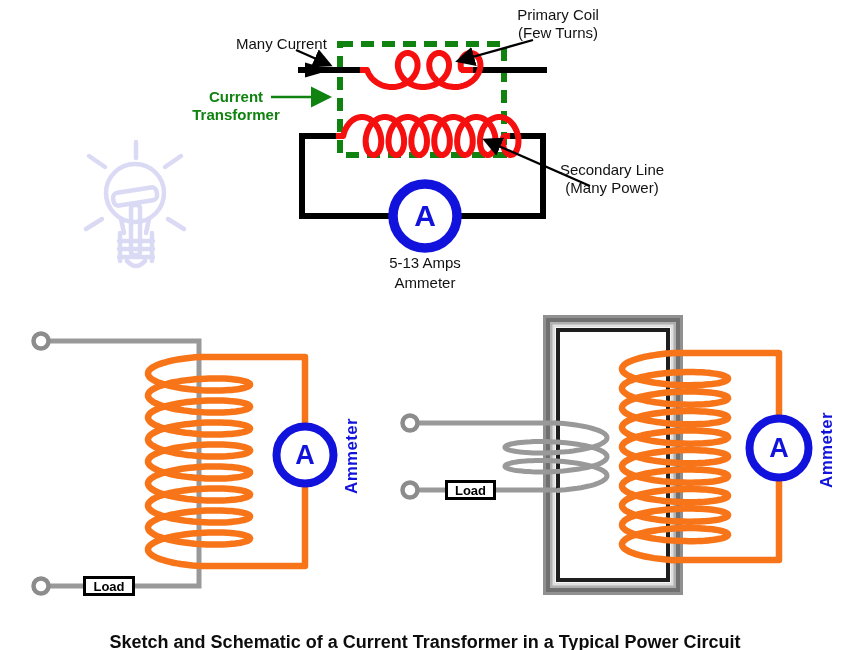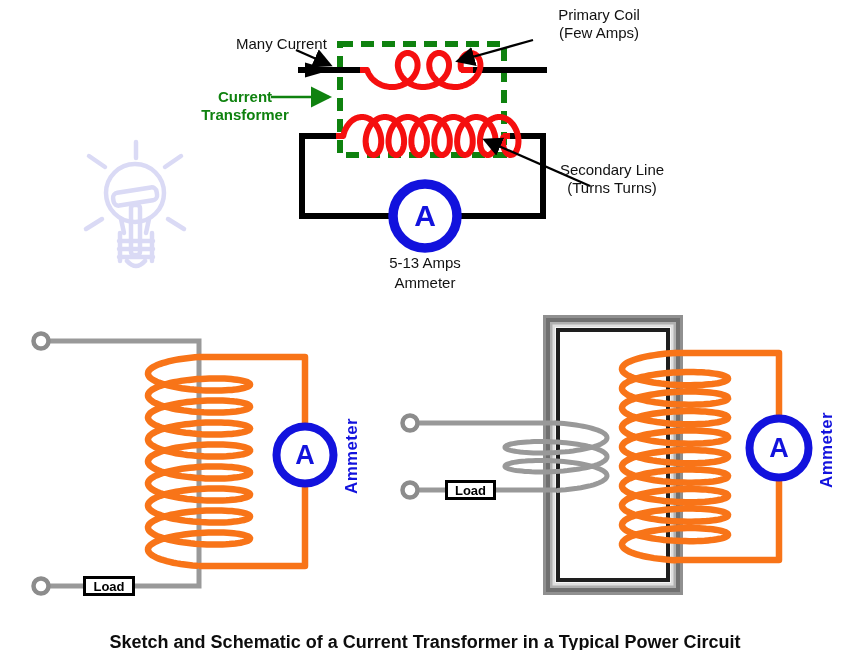--- a/index.html
+++ b/index.html
@@ -101,33 +101,33 @@
       <path id="coil-right" class="orange" stroke-width="6.5" fill="none" stroke-linecap="round" d="M675.0,353.0L670.8,353.3L666.6,353.6L662.4,354.1L658.3,354.6L654.4,355.1L650.5,355.7L646.8,356.4L643.3,357.2L640.1,358.0L637.0,358.8L634.2,359.7L631.6,360.7L629.3,361.7L627.3,362.7L625.6,363.7L624.2,364.8L623.2,365.9L622.5,367.0L622.1,368.2L622.0,369.3L622.3,370.4L622.9,371.5L623.9,372.6L625.2,373.7L626.8,374.8L628.7,375.8L630.9,376.8L633.4,377.8L636.2,378.7L639.2,379.6L642.4,380.4L645.9,381.1L649.5,381.8L653.3,382.5L657.2,383.1L661.3,383.6L665.4,384.0L669.6,384.4L673.9,384.7L678.1,384.9L682.3,385.1L686.5,385.2L690.6,385.2L694.6,385.1L698.5,385.0L702.2,384.9L705.7,384.6L709.1,384.3L712.2,384.0L715.1,383.6L717.8,383.2L720.1,382.7L722.2,382.2L724.0,381.6L725.4,381.0L726.6,380.4L727.4,379.8L727.9,379.2L728.0,378.6L727.8,377.9L727.3,377.3L726.4,376.7L725.2,376.1L723.7,375.5L721.8,375.0L719.7,374.5L717.3,374.0L714.6,373.6L711.6,373.2L708.5,372.8L705.1,372.6L701.5,372.3L697.7,372.2L693.8,372.1L689.8,372.1L685.7,372.1L681.5,372.2L677.3,372.4L673.0,372.6L668.8,372.9L664.6,373.3L660.5,373.8L656.5,374.3L652.6,374.9L648.8,375.5L645.2,376.3L641.8,377.0L638.6,377.9L635.6,378.7L632.9,379.7L630.5,380.6L628.3,381.6L626.5,382.7L624.9,383.7L623.7,384.8L622.8,385.9L622.2,387.1L622.0,388.2L622.1,389.3L622.6,390.4L623.3,391.5L624.5,392.6L625.9,393.7L627.7,394.8L629.7,395.8L632.1,396.8L634.7,397.7L637.5,398.6L640.7,399.4L644.0,400.2L647.5,401.0L651.2,401.6L655.1,402.3L659.1,402.8L663.2,403.3L667.4,403.7L671.6,404.0L675.8,404.3L680.0,404.5L684.2,404.6L688.4,404.7L692.4,404.7L696.4,404.6L700.2,404.5L703.8,404.3L707.3,404.0L710.5,403.7L713.6,403.3L716.4,402.9L718.9,402.4L721.1,401.9L723.1,401.4L724.7,400.9L726.0,400.3L727.0,399.7L727.6,399.0L728.0,398.4L727.9,397.8L727.6,397.1L726.9,396.5L725.9,395.9L724.5,395.3L722.9,394.8L720.9,394.2L718.6,393.7L716.1,393.3L713.3,392.9L710.2,392.5L706.9,392.2L703.4,392.0L699.8,391.8L695.9,391.6L692.0,391.6L687.9,391.6L683.8,391.6L679.6,391.8L675.3,392.0L671.1,392.3L666.9,392.6L662.7,393.0L658.6,393.5L654.7,394.1L650.8,394.7L647.1,395.4L643.6,396.1L640.3,396.9L637.2,397.7L634.4,398.6L631.8,399.6L629.5,400.6L627.4,401.6L625.7,402.7L624.3,403.7L623.2,404.8L622.5,405.9L622.1,407.1L622.0,408.2L622.3,409.3L622.9,410.4L623.8,411.5L625.1,412.6L626.7,413.7L628.6,414.7L630.7,415.7L633.2,416.7L636.0,417.6L639.0,418.5L642.2,419.3L645.6,420.1L649.2,420.8L653.0,421.4L656.9,422.0L661.0,422.5L665.1,423.0L669.3,423.4L673.5,423.7L677.8,423.9L682.0,424.1L686.2,424.2L690.3,424.2L694.3,424.2L698.2,424.0L701.9,423.9L705.5,423.7L708.8,423.4L712.0,423.0L714.9,422.6L717.6,422.2L719.9,421.7L722.0,421.2L723.8,420.7L725.3,420.1L726.5,419.5L727.3,418.9L727.8,418.2L728.0,417.6L727.8,417.0L727.3,416.4L726.5,415.7L725.3,415.1L723.8,414.6L722.0,414.0L719.9,413.5L717.5,413.0L714.8,412.6L711.9,412.2L708.7,411.9L705.3,411.6L701.8,411.4L698.0,411.2L694.1,411.1L690.1,411.1L686.0,411.1L681.8,411.2L677.6,411.4L673.4,411.6L669.2,411.9L665.0,412.3L660.8,412.7L656.8,413.3L652.9,413.8L649.1,414.5L645.5,415.2L642.1,416.0L638.9,416.8L635.9,417.7L633.1,418.6L630.7,419.5L628.5,420.5L626.6,421.6L625.0,422.6L623.8,423.7L622.9,424.8L622.3,426.0L622.0,427.1L622.1,428.2L622.5,429.3L623.3,430.5L624.4,431.6L625.8,432.6L627.5,433.7L629.5,434.7L631.9,435.7L634.5,436.6L637.3,437.5L640.4,438.4L643.7,439.2L647.2,439.9L650.9,440.6L654.8,441.2L658.8,441.8L662.9,442.2L667.0,442.7L671.2,443.0L675.5,443.3L679.7,443.5L683.9,443.6L688.1,443.7L692.1,443.7L696.1,443.6L699.9,443.5L703.5,443.3L707.0,443.0L710.3,442.7L713.3,442.4L716.1,441.9L718.7,441.5L720.9,441.0L722.9,440.5L724.6,439.9L725.9,439.3L726.9,438.7L727.6,438.1L728.0,437.5L728.0,436.8L727.6,436.2L727.0,435.6L726.0,435.0L724.6,434.4L723.0,433.8L721.0,433.3L718.8,432.8L716.3,432.3L713.5,431.9L710.5,431.5L707.2,431.2L703.7,431.0L700.1,430.8L696.3,430.6L692.3,430.6L688.3,430.6L684.1,430.6L679.9,430.8L675.7,431.0L671.4,431.2L667.2,431.6L663.1,432.0L659.0,432.5L655.0,433.0L651.1,433.6L647.4,434.3L643.9,435.0L640.6,435.8L637.5,436.7L634.6,437.6L632.0,438.5L629.6,439.5L627.6,440.5L625.9,441.6L624.4,442.6L623.3,443.7L622.5,444.9L622.1,446.0L622.0,447.1L622.2,448.2L622.8,449.4L623.7,450.5L625.0,451.6L626.5,452.6L628.4,453.7L630.6,454.7L633.0,455.6L635.7,456.5L638.7,457.4L641.9,458.2L645.3,459.0L648.9,459.7L652.7,460.4L656.6,461.0L660.6,461.5L664.8,461.9L669.0,462.3L673.2,462.6L677.4,462.9L681.6,463.1L685.8,463.2L689.9,463.2L694.0,463.2L697.8,463.1L701.6,462.9L705.2,462.7L708.6,462.4L711.7,462.1L714.7,461.7L717.3,461.2L719.8,460.8L721.9,460.2L723.7,459.7L725.2,459.1L726.4,458.5L727.3,457.9L727.8,457.3L728.0,456.7L727.9,456.0L727.4,455.4L726.5,454.8L725.4,454.2L723.9,453.6L722.1,453.1L720.0,452.6L717.7,452.1L715.0,451.6L712.1,451.2L709.0,450.9L705.6,450.6L702.1,450.4L698.3,450.2L694.5,450.1L690.5,450.1L686.4,450.1L682.2,450.2L678.0,450.3L673.7,450.6L669.5,450.9L665.3,451.3L661.2,451.7L657.1,452.2L653.2,452.8L649.4,453.4L645.8,454.1L642.3,454.9L639.1,455.7L636.1,456.6L633.3,457.5L630.9,458.5L628.7,459.5L626.8,460.5L625.2,461.6L623.9,462.6L622.9,463.8L622.3,464.9L622.0,466.0L622.1,467.1L622.5,468.3L623.2,469.4L624.3,470.5L625.6,471.5L627.4,472.6L629.4,473.6L631.7,474.6L634.2,475.6L637.1,476.5L640.2,477.3L643.5,478.1L647.0,478.9L650.6,479.5L654.5,480.2L658.5,480.7L662.5,481.2L666.7,481.6L670.9,482.0L675.1,482.3L679.4,482.5L683.6,482.6L687.7,482.7L691.8,482.7L695.8,482.6L699.6,482.5L703.3,482.3L706.8,482.1L710.0,481.7L713.1,481.4L715.9,481.0L718.5,480.5L720.8,480.0L722.8,479.5L724.4,478.9L725.8,478.4L726.9,477.8L727.6,477.1L727.9,476.5L728.0,475.9L727.7,475.2L727.0,474.6L726.1,474.0L724.8,473.4L723.1,472.9L721.2,472.3L719.0,471.8L716.5,471.4L713.7,470.9L710.7,470.6L707.5,470.3L704.0,470.0L700.4,469.8L696.6,469.7L692.6,469.6L688.6,469.6L684.4,469.6L680.2,469.7L676.0,469.9L671.8,470.2L667.6,470.5L663.4,471.0L659.3,471.4L655.3,472.0L651.4,472.6L647.7,473.2L644.2,474.0L640.8,474.8L637.7,475.6L634.8,476.5L632.2,477.4L629.8,478.4L627.7,479.4L626.0,480.5L624.5,481.6L623.4,482.7L622.6,483.8L622.1,484.9L622.0,486.0L622.2,487.1L622.8,488.3L623.6,489.4L624.9,490.5L626.4,491.5L628.2,492.6L630.4,493.6L632.8,494.6L635.5,495.5L638.5,496.4L641.6,497.2L645.0,498.0L648.6,498.7L652.4,499.3L656.3,499.9L660.3,500.4L664.4,500.9L668.6,501.3L672.8,501.6L677.1,501.9L681.3,502.0L685.5,502.2L689.6,502.2L693.6,502.2L697.5,502.1L701.3,501.9L704.9,501.7L708.3,501.4L711.5,501.1L714.4,500.7L717.1,500.3L719.6,499.8L721.7,499.3L723.6,498.7L725.1,498.2L726.3,497.6L727.2,497.0L727.8,496.3L728.0,495.7L727.9,495.1L727.4,494.5L726.6,493.8L725.5,493.2L724.1,492.7L722.3,492.1L720.2,491.6L717.9,491.1L715.2,490.7L712.4,490.3L709.2,489.9L705.9,489.6L702.4,489.4L698.6,489.2L694.8,489.1L690.8,489.1L686.7,489.1L682.5,489.2L678.3,489.3L674.1,489.6L669.8,489.9L665.6,490.2L661.5,490.7L657.4,491.2L653.5,491.7L649.7,492.4L646.1,493.1L642.6,493.8L639.4,494.6L636.3,495.5L633.6,496.4L631.1,497.4L628.8,498.4L626.9,499.4L625.3,500.5L624.0,501.6L623.0,502.7L622.3,503.8L622.0,504.9L622.1,506.0L622.4,507.2L623.1,508.3L624.2,509.4L625.5,510.5L627.2,511.5L629.2,512.5L631.5,513.5L634.0,514.5L636.8,515.4L639.9,516.2L643.2,517.0L646.7,517.8L650.3,518.5L654.2,519.1L658.1,519.7L662.2,520.2L666.4,520.6L670.6,521.0L674.8,521.2L679.0,521.5L683.2,521.6L687.4,521.7L691.5,521.7L695.4,521.6L699.3,521.5L703.0,521.3L706.5,521.1L709.8,520.8L712.9,520.4L715.7,520.0L718.3,519.6L720.6,519.1L722.6,518.5L724.3,518.0L725.7,517.4L726.8,516.8L727.5,516.2L727.9,515.6L728.0,514.9L727.7,514.3L727.1,513.7L726.1,513.1L724.9,512.5L723.3,511.9L721.4,511.4L719.2,510.9L716.7,510.4L713.9,510.0L711.0,509.6L707.7,509.3L704.3,509.0L700.7,508.8L696.9,508.7L692.9,508.6L688.9,508.6L684.8,508.6L680.6,508.7L676.4,508.9L672.1,509.2L667.9,509.5L663.7,509.9L659.6,510.4L655.6,510.9L651.7,511.5L648.0,512.2L644.4,512.9L641.1,513.7L637.9,514.5L635.0,515.4L632.4,516.4L630.0,517.3L627.9,518.4L626.1,519.4L624.6,520.5L623.5,521.6L622.6,522.7L622.2,523.8L622.0,524.9L622.2,526.1L622.7,527.2L623.6,528.3L624.8,529.4L626.3,530.4L628.1,531.5L630.2,532.5L632.6,533.5L635.3,534.4L638.2,535.3L641.4,536.1L644.8,536.9L648.3,537.6L652.1,538.3L656.0,538.9L660.0,539.4L664.1,539.9L668.3,540.3L672.5,540.6L676.7,540.8L681.0,541.0L685.2,541.1L689.3,541.2L693.3,541.2L697.2,541.1L701.0,540.9L704.6,540.7L708.0,540.4L711.2,540.1L714.2,539.7L716.9,539.3L719.4,538.8L721.6,538.3L723.4,537.8L725.0,537.2L726.2,536.6L727.2,536.0L727.7,535.4L728.0,534.8L727.9,534.1L727.5,533.5L726.7,532.9L725.6,532.3L724.2,531.7L722.4,531.2L720.4,530.6L718.1,530.1L715.5,529.7L712.6,529.3L709.5,528.9L706.2,528.7L702.6,528.4L698.9,528.2L695.1,528.1L691.1,528.1L687.0,528.1L682.9,528.2L678.6,528.3L674.4,528.5L670.2,528.8L666.0,529.2L661.8,529.6L657.8,530.1L653.8,530.7L650.0,531.3L646.3,532.0L642.9,532.8L639.6,533.6L636.6,534.4L633.8,535.4L631.2,536.3L629.0,537.3L627.0,538.3L625.4,539.4L624.1,540.5L623.1,541.6L622.4,542.7L622.0,543.8L622.0,544.9L622.4,546.1L623.1,547.2L624.1,548.3L625.4,549.4L627.1,550.4L629.0,551.5L631.3,552.5L633.8,553.4L636.6,554.3L639.6,555.2L642.9,556.0L646.4,556.7L650.0,557.4L653.9,558.1L657.8,558.6L661.9,559.1L666.0,559.6L670.2,559.9L674.5,560.2"></path>
       <path d="M675,353 H779 V560 H675" class="orange" stroke-width="6.5" fill="none" stroke-linejoin="round"></path>
       <circle cx="779" cy="448" r="29.5" fill="#fff" class="blue-ring" stroke-width="8"></circle>
       <circle cx="410" cy="423" r="7.5" fill="#fff" stroke="#8c8c8c" stroke-width="4.5"></circle>
       <circle cx="410" cy="490" r="7.5" fill="#fff" stroke="#8c8c8c" stroke-width="4.5"></circle>
     </g>
   </svg>
 
   <div class="lbl" style="left:236px;top:35px">Many Current</div>
 
-  <div class="lbl ctr" style="left:545px;top:6px;width:108px">
+  <div class="lbl ctr" style="left:504px;top:6px;width:108px">
     <div>Primary Coil</div>
-    <div>(Few Amps)</div>
+    <div>(Few Turns)</div>
   </div>
 
-  <div class="lbl ctr green-text" style="left:192px;top:88px;width:106px">
+  <div class="lbl ctr green-text" style="left:183px;top:88px;width:106px">
     <div>Current</div>
     <div>Transformer</div>
   </div>
 
   <div class="lbl ctr" style="left:554px;top:161px;width:116px">
     <div>Secondary Line</div>
-    <div>(Turns Turns)</div>
+    <div>(Many Power)</div>
   </div>
 
   <div class="asym" style="left:395px;top:199px;width:60px;height:34px;font-size:30px">A</div>
 
   <div class="lbl ctr" style="left:370px;top:254px;width:110px">5-13 Amps</div>
   <div class="lbl ctr" style="left:370px;top:274px;width:110px">Ammeter</div>
 
 
   <div class="asym" style="left:275px;top:438px;width:60px;height:34px;font-size:27px">A</div>
   <div class="vlabel" style="left:292px;top:446px">Ammeter</div>

